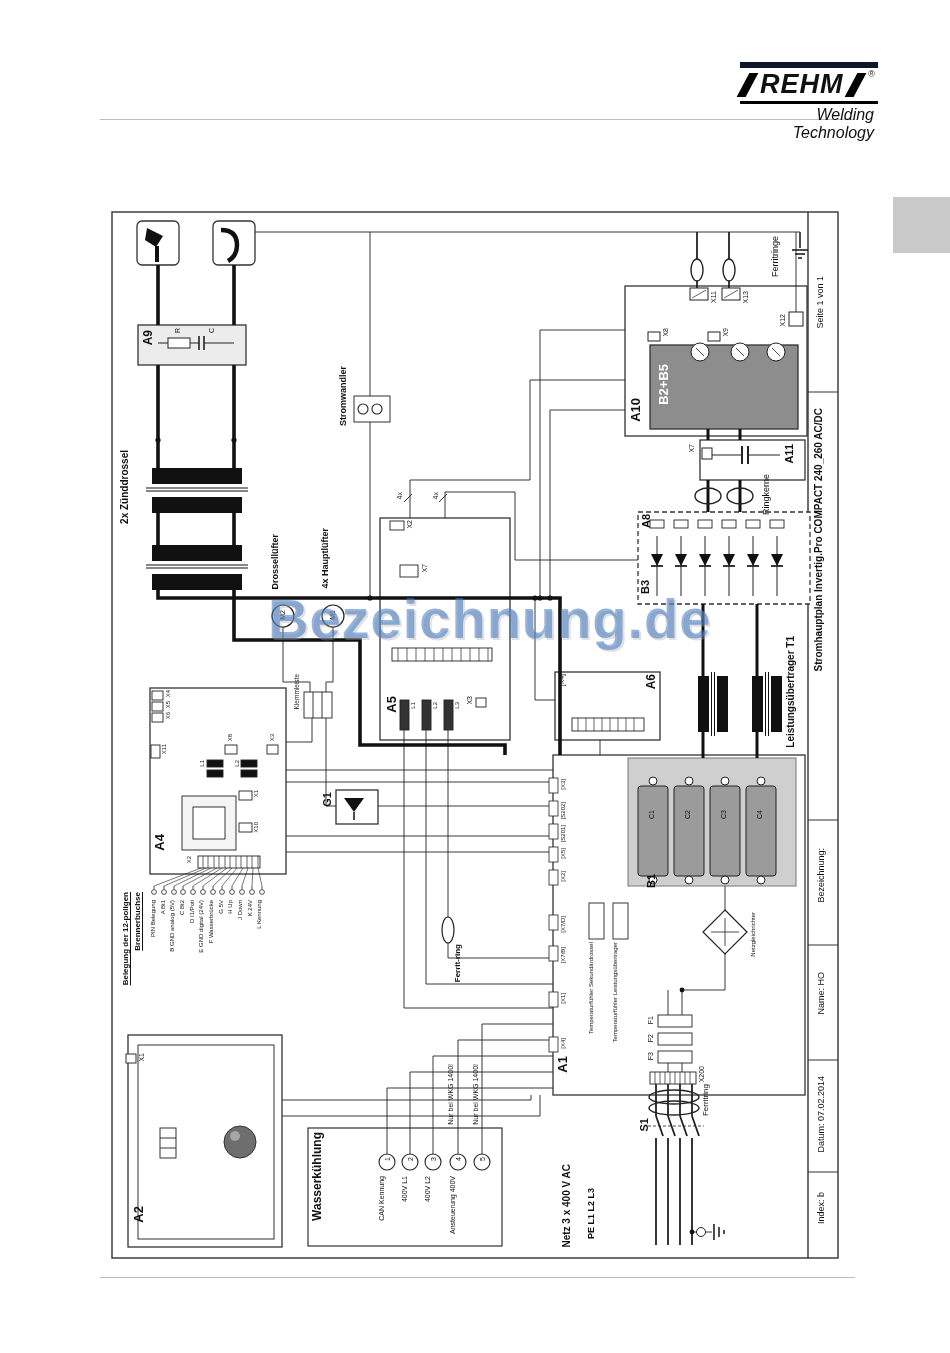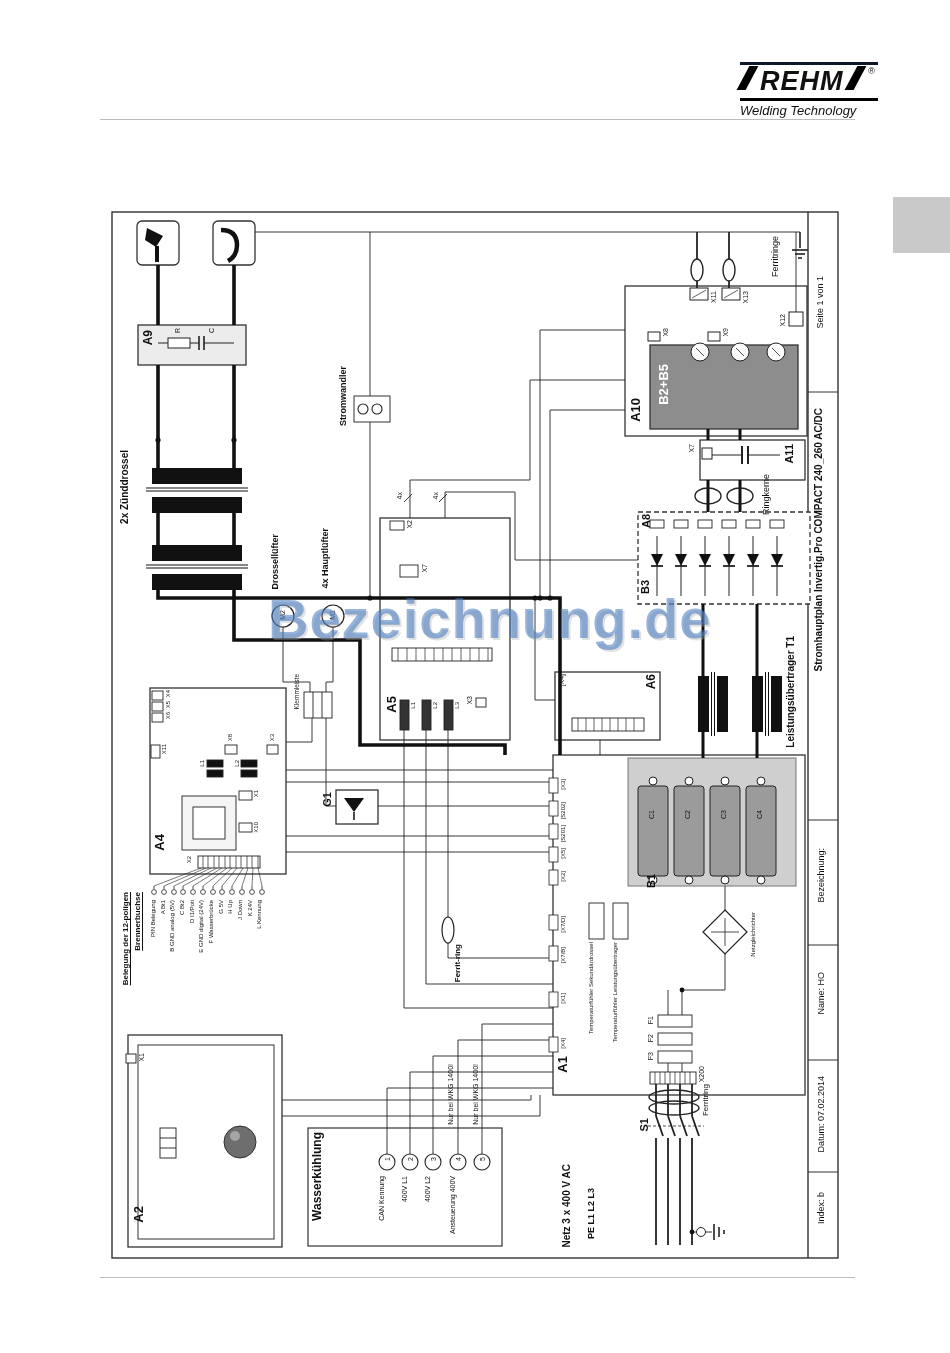--- a/index.html
+++ b/index.html
@@ -8,25 +8,25 @@
   .v{position:absolute;writing-mode:vertical-rl;transform:rotate(180deg);white-space:nowrap;line-height:1;z-index:10;color:#111}
   .b{font-weight:700}
   .u{text-decoration:underline}
   .white{color:#fff}
   .f13{font-size:13px}.f12{font-size:12px}.f11{font-size:11px}.f10{font-size:10px}.f9{font-size:9px}
   .f8{font-size:8px}.f7{font-size:7px}.f65{font-size:6.5px}.f6{font-size:6px}
   .rule{position:absolute;height:1px;background:#bdbdbd;z-index:5}
   .side-tab{position:absolute;left:893px;top:197px;width:57px;height:56px;background:#c9c9c9;z-index:5}
   .watermark{position:absolute;left:268px;top:586px;font-weight:700;font-size:56px;letter-spacing:1px;color:rgba(64,118,192,0.55);text-shadow:2px 2px 0 rgba(170,170,170,0.35);z-index:50}
   .logo{position:absolute;left:740px;top:62px;width:138px;z-index:10}
-  .logo-row{display:flex;gap:8px;border-top:3px solid #0f172a;border-bottom:3px solid #000;padding:1px 3px}
+  .logo-row{display:flex;align-items:center;gap:8px;border-top:6px solid #0f172a;border-bottom:3px solid #000;padding:1px 3px}
   .logo-slash{width:11px;height:24px;background:#000;transform:skewX(-28deg)}
   .logo-text{font-style:italic;font-weight:900;font-size:27px;letter-spacing:1px}
   .logo-reg{font-size:9px;align-self:flex-start}
-  .logo-tagline{font-style:italic;font-size:13px;margin-top:2px;padding-right:4px}
+  .logo-tagline{font-style:italic;font-size:16px;text-align:right;margin-top:2px;padding-right:4px}
 </style>
 </head>
 <body>
 
 <div class="page">
 
   <div class="logo">
     <div class="logo-row">
       <span class="logo-slash"></span>
       <span class="logo-text">REHM</span>

